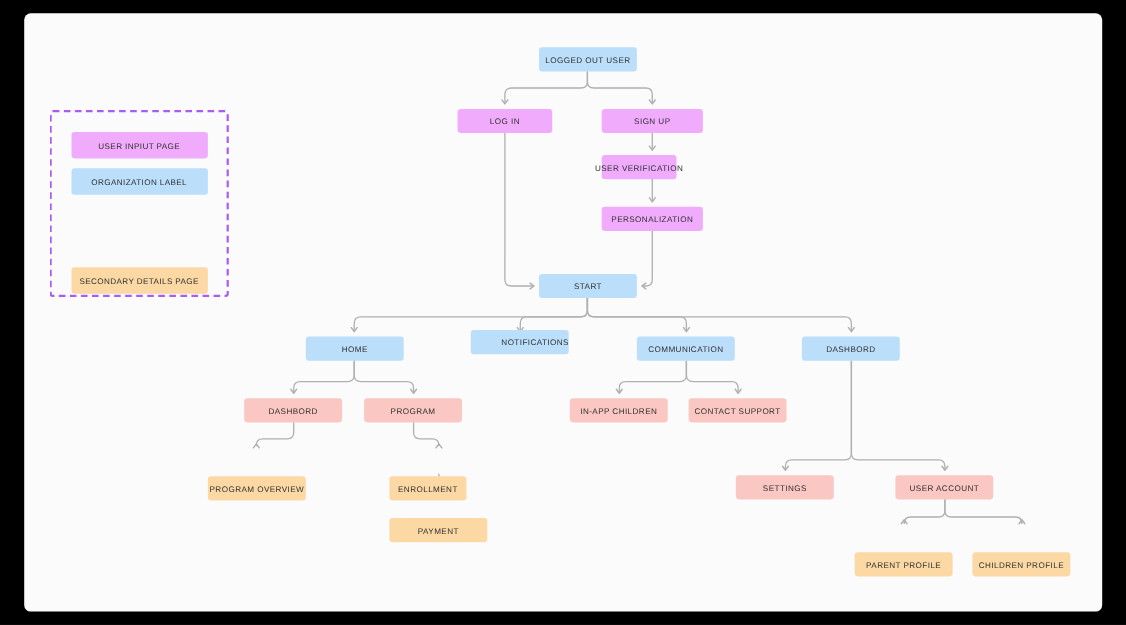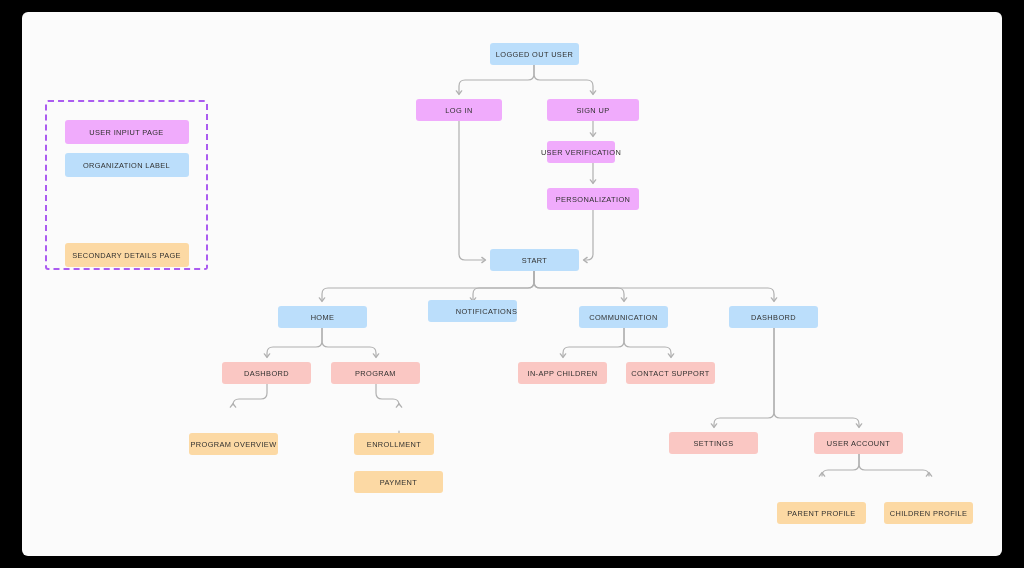--- a/index.html
+++ b/index.html
@@ -178,21 +178,21 @@
         <div class="node c-blue" style="left: 468px; top: 237px; width: 89px;">START</div>
         <div class="node c-blue" style="left: 256px; top: 294px; width: 89px;">HOME</div>
         <div class="node c-blue" style="left: 406px; top: 288px; width: 89px; padding-left: 28px;">NOTIFICATIONS</div>
         <div class="node c-blue" style="left: 557px; top: 294px; width: 89px;">COMMUNICATION</div>
         <div class="node c-blue" style="left: 707px; top: 294px; width: 89px;">DASHBORD</div>
         <div class="node c-pink" style="left: 200px; top: 350px; width: 89px;">DASHBORD</div>
         <div class="node c-pink" style="left: 309px; top: 350px; width: 89px;">PROGRAM</div>
         <div class="node c-pink" style="left: 496px; top: 350px; width: 89px;">IN-APP CHILDREN</div>
         <div class="node c-pink" style="left: 604px; top: 350px; width: 89px;">CONTACT SUPPORT</div>
         <div class="node c-orange" style="left: 167px; top: 397px; width: 89px;">PROGRAM OVERVIEW</div>
-        <div class="node c-orange" style="left: 332px; top: 397px; width: 80px;">ENROLLMENT</div>
+        <div class="node c-orange" style="left: 332px; top: 397px; width: 70px;">ENROLLMENT</div>
         <div class="node c-orange" style="left: 332px; top: 435px; width: 89px;">PAYMENT</div>
         <div class="node c-pink" style="left: 647px; top: 420px; width: 89px;">SETTINGS</div>
         <div class="node c-pink" style="left: 792px; top: 420px; width: 89px;">USER ACCOUNT</div>
         <div class="node c-orange" style="left: 755px; top: 466px; width: 89px;">PARENT PROFILE</div>
         <div class="node c-orange" style="left: 862px; top: 466px; width: 89px;">CHILDREN PROFILE</div>
       </div>
 
   </div>
 </div>
 

